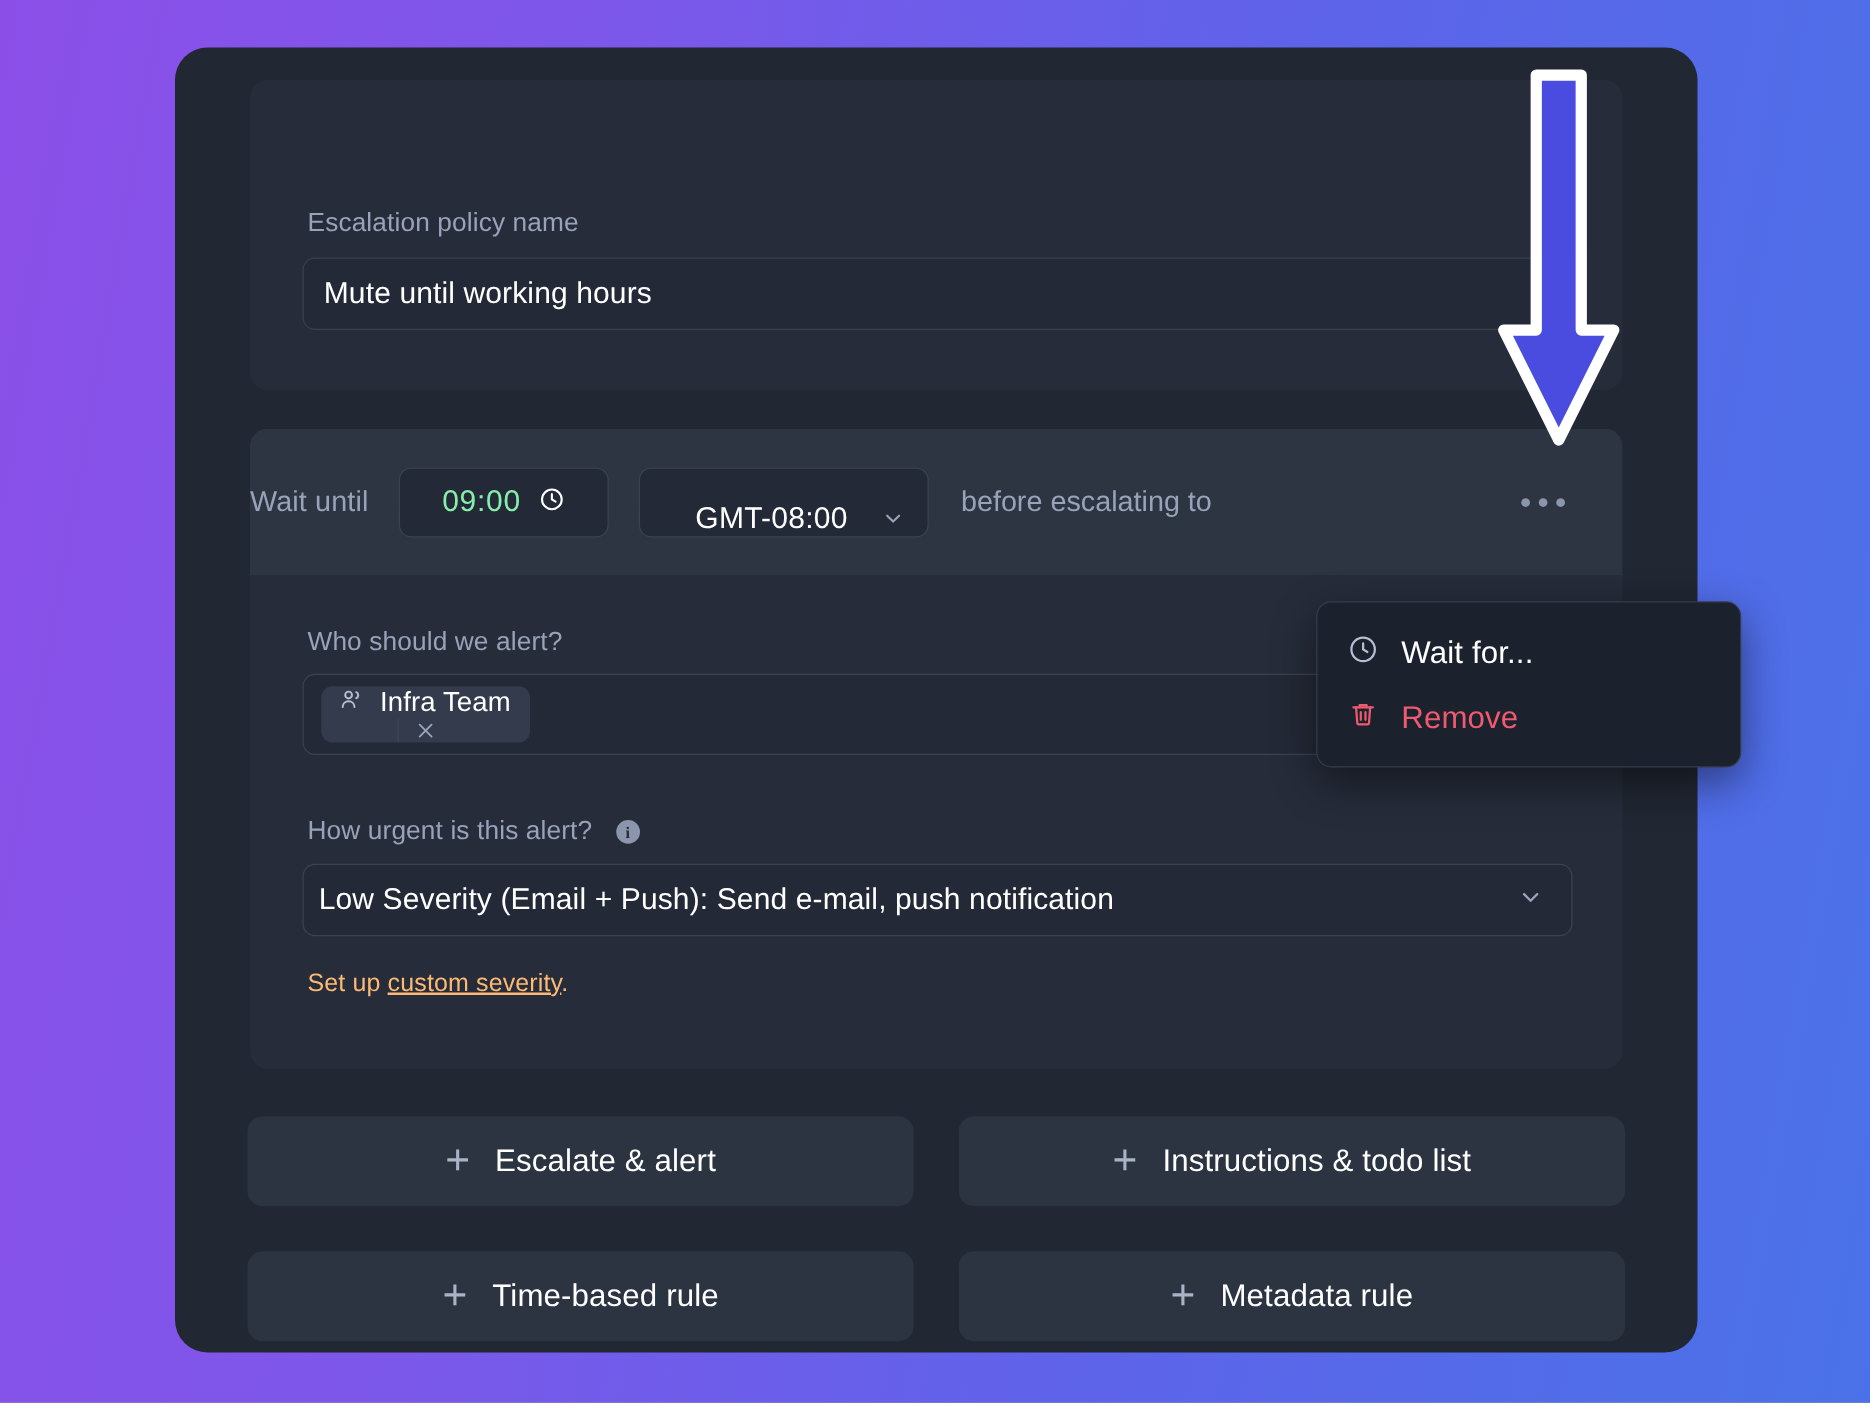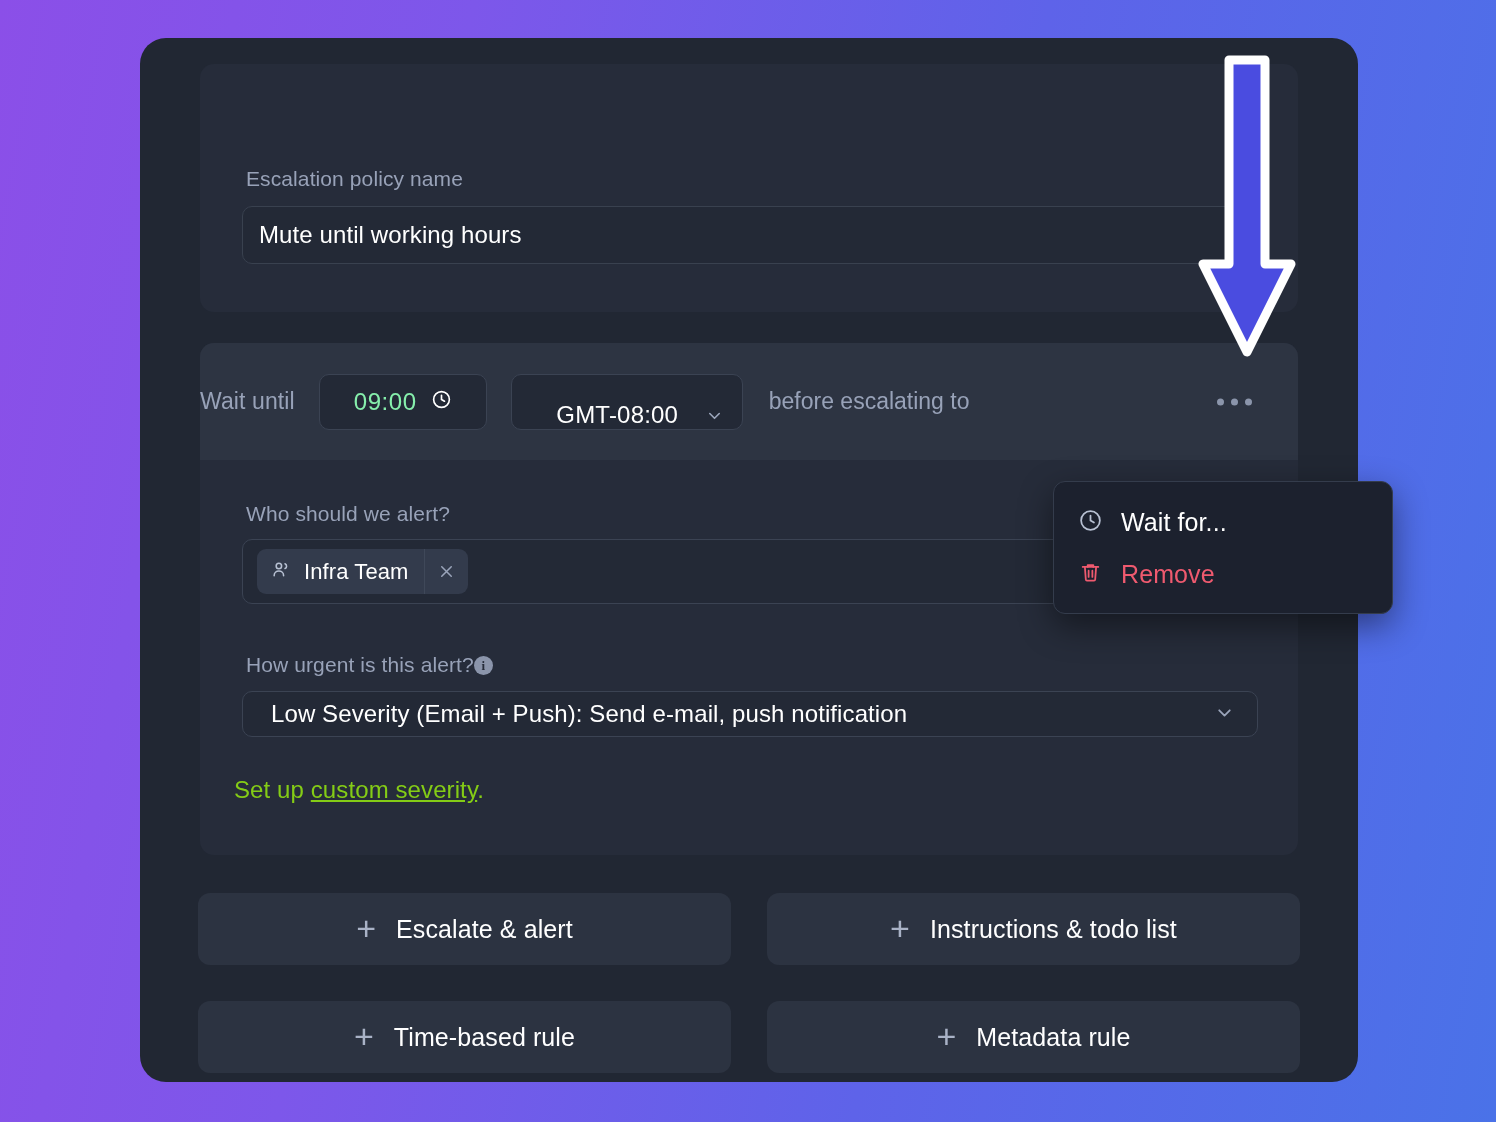--- a/index.html
+++ b/index.html
@@ -160,21 +160,21 @@
   
   .rule-body { position: absolute; left: 0; top: 117px; width: 100%; }
 
   .sub-label {
     position: absolute;
     font-size: 21px;
     color: #98a2b8;
     letter-spacing: 0.1px;
   }
   .lbl-who { left: 46px; top: 42px; }
-  .lbl-urg { left: 46px; top: 193px; display: flex; align-items: center; gap: 0; }
+  .lbl-urg { left: 46px; top: 193px; display: flex; align-items: center; gap: 19px; }
 
   .info-icon {
     width: 19px; height: 19px;
     border-radius: 50%;
     background: #8b95ab;
     color: #262c3a;
     font-size: 13px;
     font-weight: bold;
     font-family: "Liberation Serif", serif;
     display: inline-flex;
@@ -196,22 +196,22 @@
   }
   .sel-who {
     top: 79px;
     width: 1016px;
     height: 65px;
     padding-left: 14px;
   }
   .sel-urg {
     top: 231px;
     width: 1016px;
-    height: 46px;
-    padding-left: 28px;
+    height: 58px;
+    padding-left: 12px;
   }
   .sel-urg .sv {
     font-size: 24px;
     color: #ffffff;
     flex: 1;
     letter-spacing: 0.1px;
   }
 
   .chev {
     margin-left: auto;
@@ -221,20 +221,21 @@
 
   
   .tag {
     display: flex;
     align-items: center;
     height: 45px;
     background: #333b4c;
     border-radius: 9px;
     overflow: hidden;
     cursor: default;
+    flex-direction: column;
   }
   .tag-main {
     display: flex;
     align-items: center;
     gap: 12px;
     padding: 0 15px 0 14px;
     height: 100%;
   }
   .tag-label {
     font-size: 22px;
@@ -246,24 +247,24 @@
     height: 100%;
     display: flex;
     align-items: center;
     justify-content: center;
     border-left: 1px solid #3f4859;
     cursor: pointer;
   }
 
   .custom-sev {
     position: absolute;
-    left: 34px;
+    left: 46px;
     top: 316px;
-    font-size: 24px;
-    color: #84cc16;
+    font-size: 20px;
+    color: #fdba74;
     letter-spacing: 0.1px;
   }
   .custom-sev u { text-decoration: underline; cursor: pointer; }
 
   
   .actions {
     position: absolute;
     left: 58px;
     top: 855px;
     width: 1102px;

